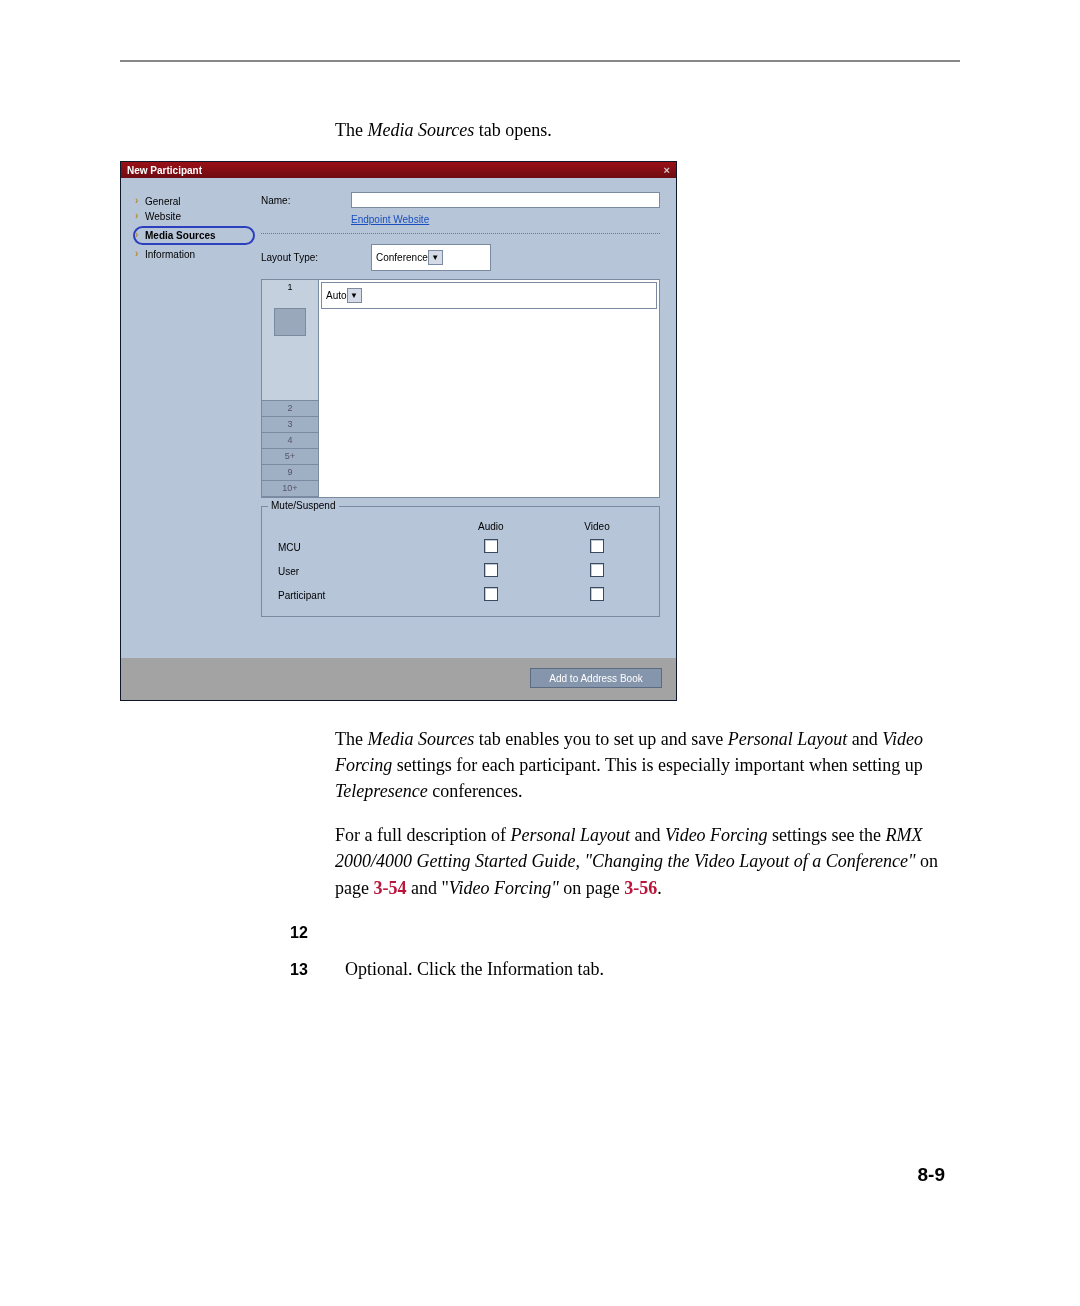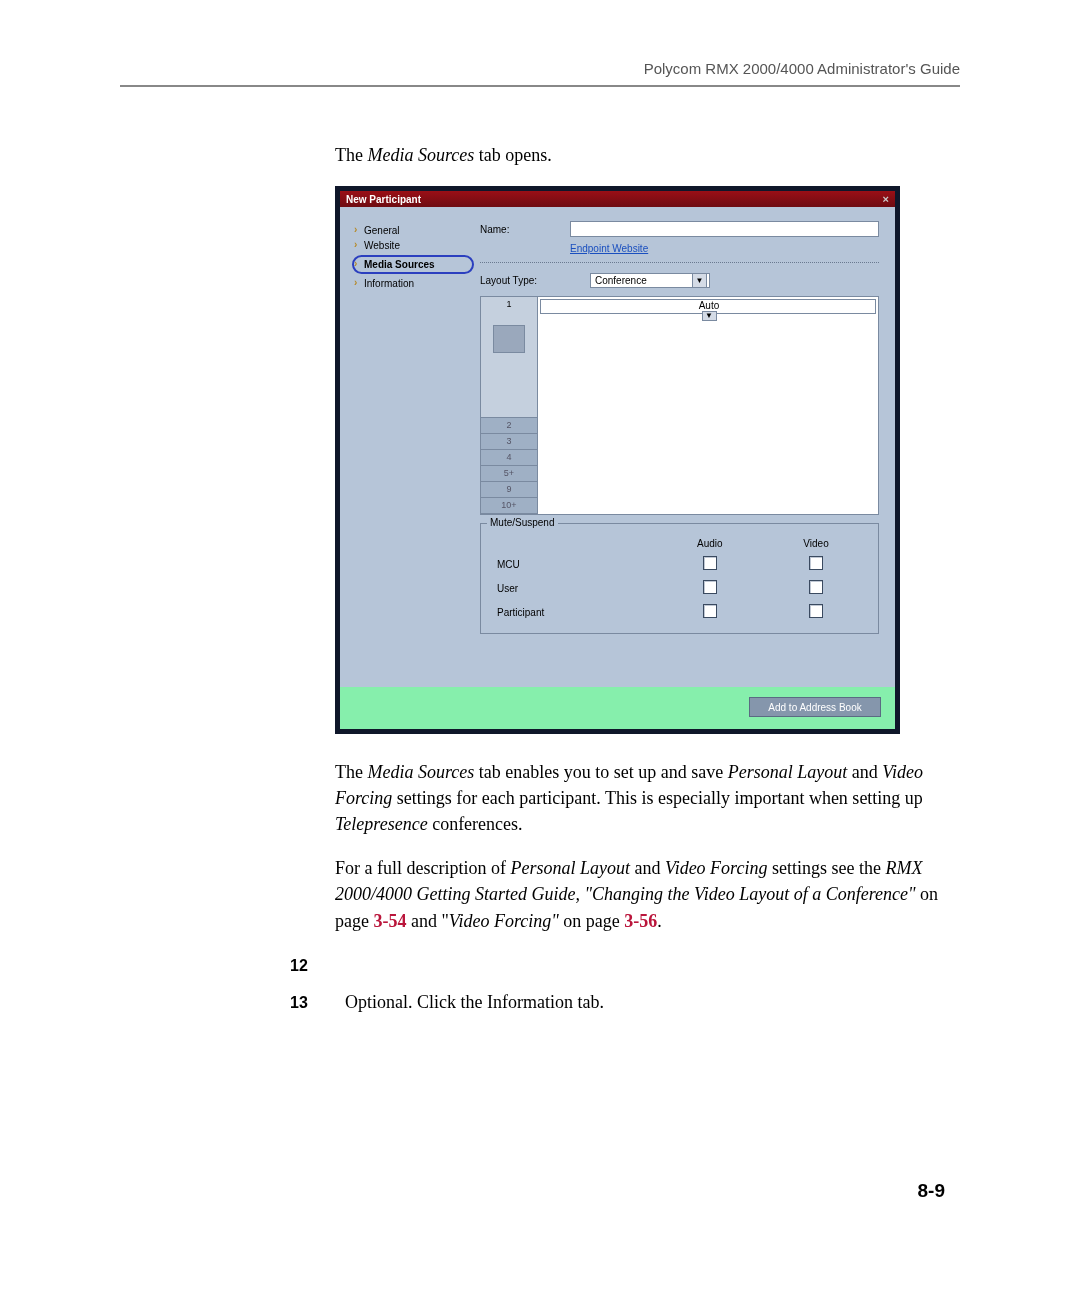--- a/index.html
+++ b/index.html
@@ -50,32 +50,31 @@
     font-family: Arial, Helvetica, sans-serif;
     font-size: 16px;
     padding-top: 2px;
     margin-left: 170px;
   }
   .step .step-body {
     margin-left: 10px;
   }
   .page-number {
     position: absolute;
-    bottom: 104px;
+    bottom: 120px;
     right: 135px;
     font-weight: bold;
     font-family: Arial, Helvetica, sans-serif;
     font-size: 19px;
   }
 
   
   .screenshot {
-    margin-left: 215px;
     width: 555px;
-    border: 5px solid #0f172a;
+    border: 1px solid #0f172a;
     background: #b6c5d8;
     font-family: Verdana, Arial, sans-serif;
     font-size: 10px;
     color: #000;
     margin-bottom: 25px;
   }
   .titlebar {
     background: linear-gradient(#9a0f16, #6e0c12);
     color: #fff;
     font-weight: bold;
@@ -148,25 +147,25 @@
     text-decoration: underline;
     cursor: pointer;
   }
   .sep {
     border-top: 1px dotted #6a7a90;
     margin: 8px 0 10px 0;
   }
   .select-ctl {
     border: 1px solid #7a8aa0;
     background: #fff;
-    height: 15px;
+    height: 27px;
     font-size: 10px;
     display: flex;
     align-items: center;
-    justify-content: space-between;
+    justify-content: flex-start;
     padding: 0 2px 0 4px;
     box-sizing: border-box;
     cursor: pointer;
   }
   .select-arrow {
     width: 13px;
     height: 13px;
     background: #d4dbe6;
     border: 1px solid #7a8aa0;
     display: flex;
@@ -215,21 +214,20 @@
     margin-top: 14px;
   }
   .layout-right {
     flex: 1;
     background: #fff;
     display: flex;
     flex-direction: column;
   }
   .layout-right .auto-sel {
     margin: 2px;
-    flex-direction: column;
   }
   .layout-canvas {
     flex: 1;
     min-height: 170px;
   }
 
   .lower-groups {
     display: flex;
     margin-top: 8px;
     gap: 10px;
@@ -256,42 +254,41 @@
     width: 12px; height: 12px; border: 1px solid #3a4a60; background: #fff;
     display: inline-block; box-shadow: inset 1px 1px 0 #c0c8d4; cursor: pointer;
   }
   .cbx.disabled { background: #d0d6df; cursor: default; }
 
   .button-bar {
     display: flex;
     justify-content: flex-end;
     gap: 28px;
     padding: 10px 14px 12px 0;
-    background: #86efac;
+    background: #a3a3a3;
   }
   .btn {
     min-width: 60px;
     height: 18px;
     background: #8596ac;
     color: #fff;
     font-size: 10px;
     border: 1px solid #5a6b82;
     display: flex;
     align-items: center;
     justify-content: center;
     padding: 0 10px;
     cursor: pointer;
   }
   .btn.wide { min-width: 110px; }
 </style>
 </head>
 <body>
 
 <div class="page">
-  <div class="header-right">Polycom RMX 2000/4000 Administrator's Guide</div>
   <hr class="rule">
 
   <div class="body-text">
     <span>The </span><span class="italic">Media Sources</span><span> tab opens.</span>
   </div>
 
   <div class="screenshot">
     <div class="titlebar">
       <span>New Participant</span>
       <span class="closex">×</span>

